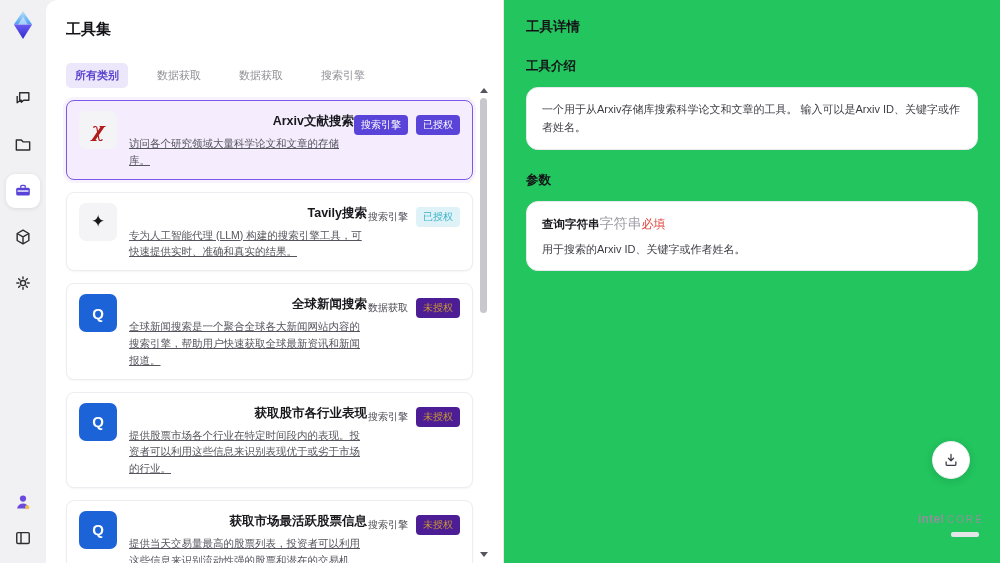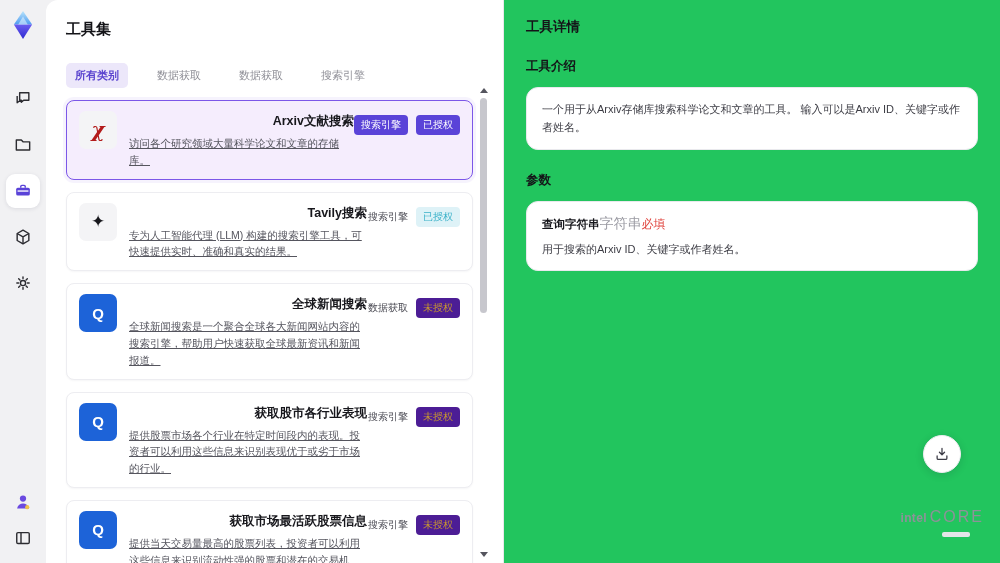--- a/index.html
+++ b/index.html
@@ -66,21 +66,21 @@
   .param-type{font-size:14px;color:#9a9aa2;}
   .param-required{font-size:12px;color:#e0443e;}
   .param-desc{font-size:11px;color:#3c3c44;margin:0;}
 
   
   .float-br{position:absolute;right:16px;bottom:26px;display:flex;flex-direction:column;align-items:center;gap:5px;z-index:5;}
   .download-btn{width:38px;height:38px;border-radius:50%;background:#fff;border:1px solid #ececf0;
     box-shadow:0 2px 8px rgba(20,20,40,.14);display:flex;align-items:center;justify-content:center;cursor:pointer;}
   .intel-logo{display:flex;align-items:baseline;gap:3px;color:#8e9299;line-height:1;}
   .intel-word{font-size:12px;font-weight:bold;letter-spacing:.3px;}
-  .core-word{font-size:16px;letter-spacing:2px;text-transform:uppercase;margin-top:31px;}
+  .core-word{font-size:10px;letter-spacing:2px;text-transform:uppercase;margin-top:31px;}
   .intel-sub{width:28px;height:5px;background:#e4e5e8;border-radius:2px;margin-left:28px;margin-top:2px;}
 </style>
 </head>
 <body>
 
 <div class="app">
 
   <aside class="sidebar">
     <div class="logo">
       <svg width="26" height="30" viewBox="0 0 24 28">

